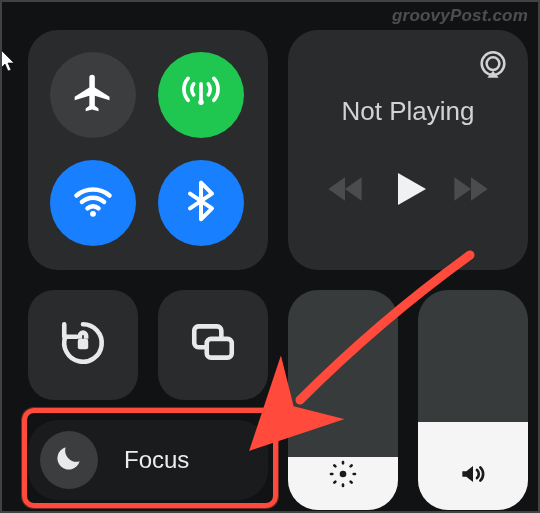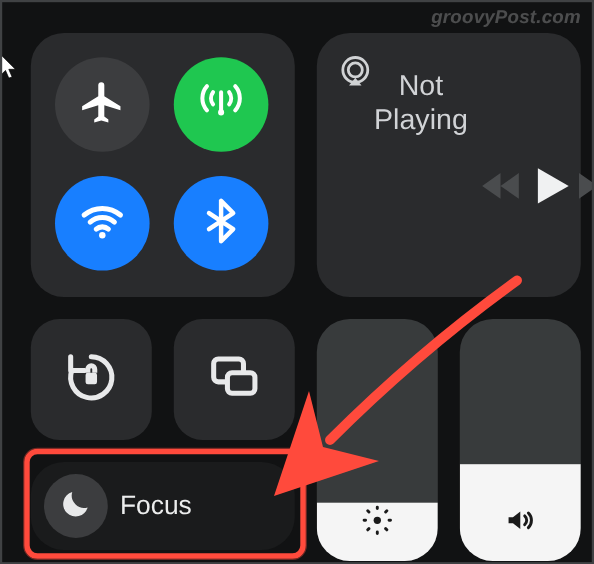--- a/index.html
+++ b/index.html
@@ -52,21 +52,21 @@
   }
   .toggle svg{width:44px;height:44px;fill:#fff;}
   .t-dark{background:var(--toggle-dark);}
   .t-green{background:var(--toggle-green);}
   .t-blue{background:var(--toggle-blue);}
 
   .media{
     position:absolute;left:288px;top:30px;
     width:240px;height:240px;
     padding:18px 18px 14px;
-    display:flex;flex-direction:row;
+    display:flex;flex-direction:column;
   }
   .media-top{display:flex;justify-content:flex-end;}
   .airplay{width:34px;height:34px;color:#d0d2d4;}
   .media-title{
     text-align:center;color:var(--text);
     font-size:26px;font-weight:400;
     margin-top:14px;
   }
   .media-controls{
     margin-top:38px;
@@ -83,21 +83,21 @@
   }
   .lock-panel{left:28px;top:290px;}
   .mirror-panel{left:158px;top:290px;}
   .small-panel svg{width:50px;height:50px;fill:none;stroke:#e8e9ea;stroke-width:2.2;}
 
   .focus-panel{
     position:absolute;left:28px;top:420px;
     width:240px;height:80px;
     border-radius:30px;background:var(--panel-dark);
     display:flex;align-items:center;padding:12px;
-    gap:11px;
+    gap:26px;
   }
   .focus-icon{
     width:58px;height:58px;border-radius:50%;
     background:var(--toggle-dark);
     display:flex;align-items:center;justify-content:center;
   }
   .focus-icon svg{width:32px;height:32px;fill:#e8e9ea;}
   .focus-label{color:#eceded;font-size:24px;font-weight:400;}
 
   

